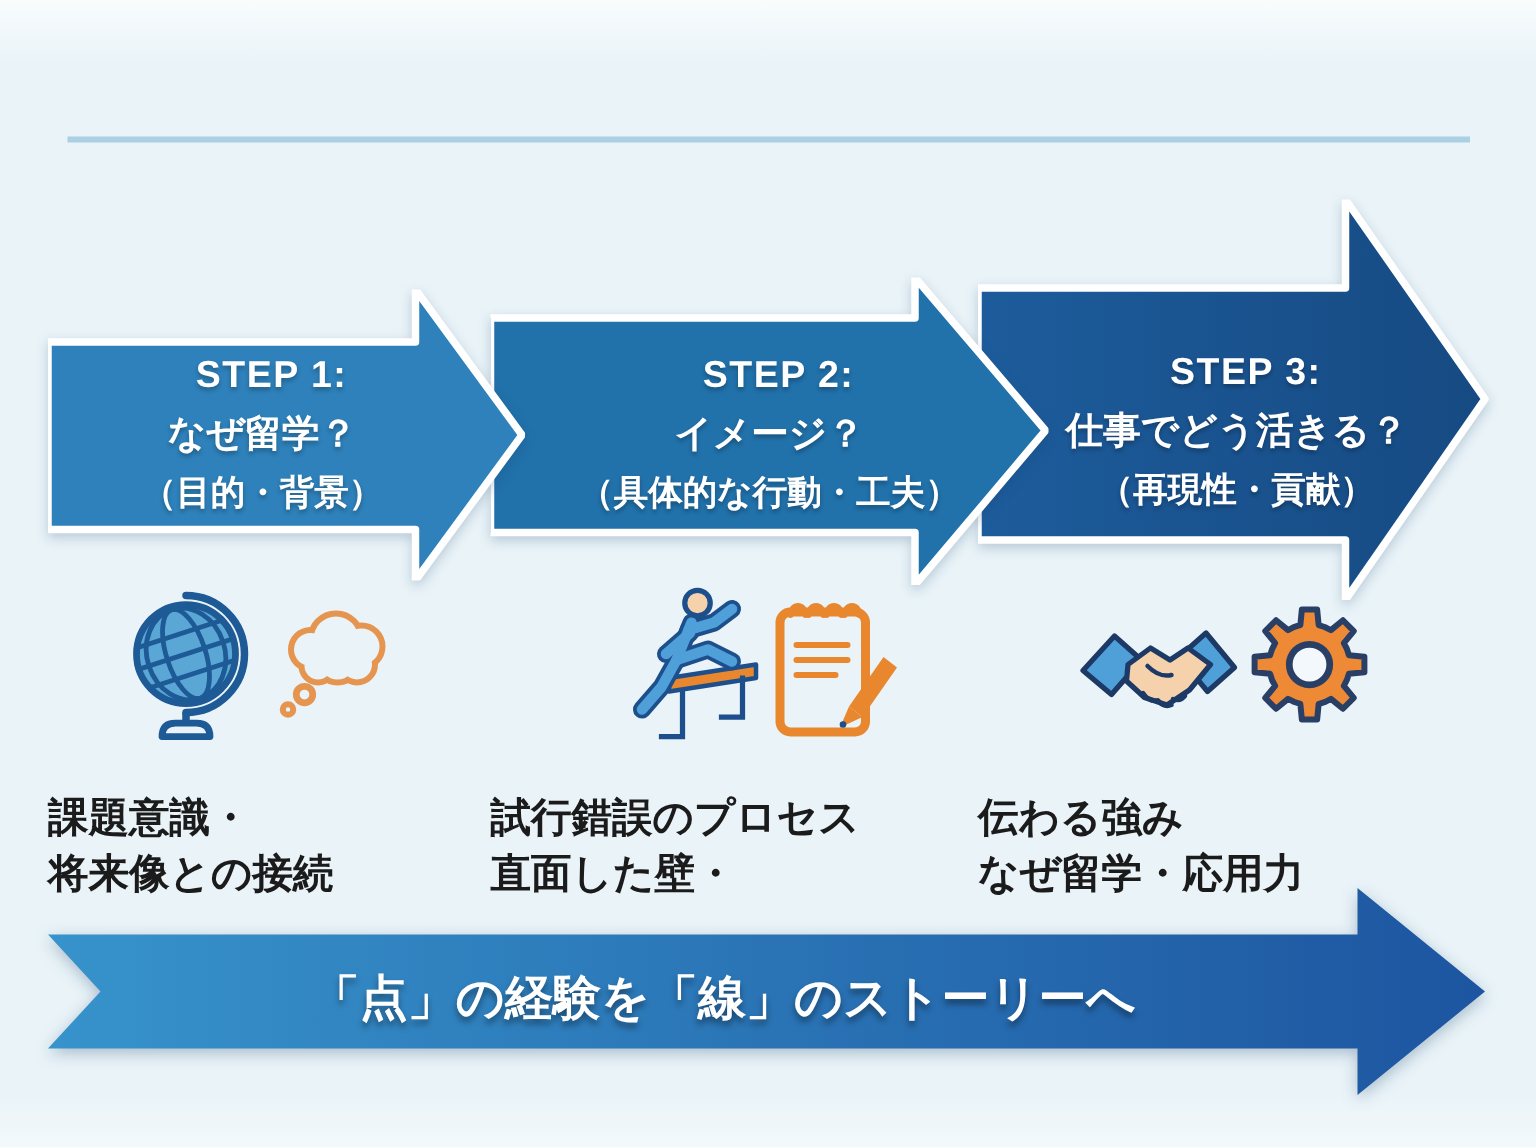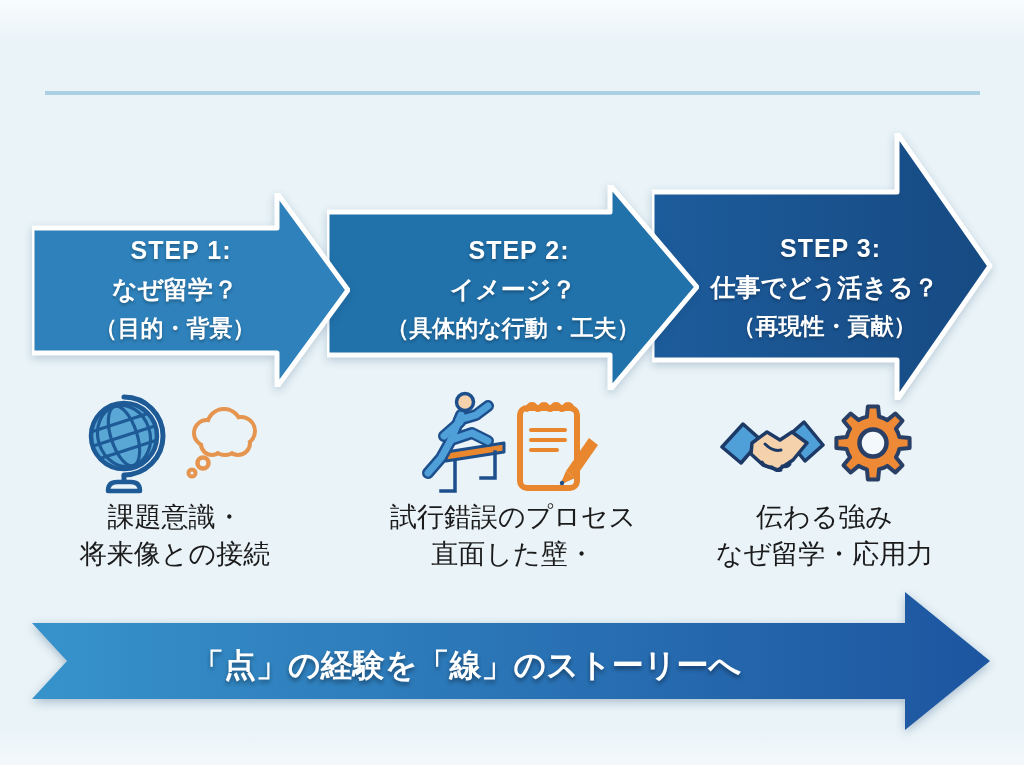--- a/index.html
+++ b/index.html
@@ -16,26 +16,26 @@
   .arrow-svg{position:absolute;filter:drop-shadow(0 3px 4px rgba(20,60,100,0.22));}
   .step-text{
     position:absolute;text-align:center;color:#fff;font-weight:bold;
     line-height:39px;text-shadow:0 2px 3px rgba(0,0,0,0.28);white-space:nowrap;
   }
   .step-text .lbl{font-size:25px;letter-spacing:1px;margin-left:12px;}
   .step-text .q{font-size:25px;}
   .step-text .d{font-size:23px;}
   .icon{position:absolute;}
   .caption{
-    position:absolute;text-align:center;color:#1b1b1b;font-weight:normal;
-    font-size:27px;line-height:37px;white-space:nowrap;
+    position:absolute;text-align:left;color:#1b1b1b;font-weight:bold;
+    font-size:27px;line-height:37px;white-space:nowrap;margin-top:28px;
   }
   .banner-svg{position:absolute;left:28px;top:588px;filter:drop-shadow(0 3px 5px rgba(20,60,100,0.3));}
   .banner-text{
-    position:absolute;left:28px;top:644px;width:877px;text-align:center;
+    position:absolute;left:44px;top:644px;width:877px;text-align:center;
     color:#fff;font-weight:bold;font-size:32px;white-space:nowrap;
     text-shadow:0 3px 4px rgba(0,0,0,0.4);
   }
 </style>
 </head>
 <body>
 
 <div class="stage">
 
   <div class="divider"></div>

